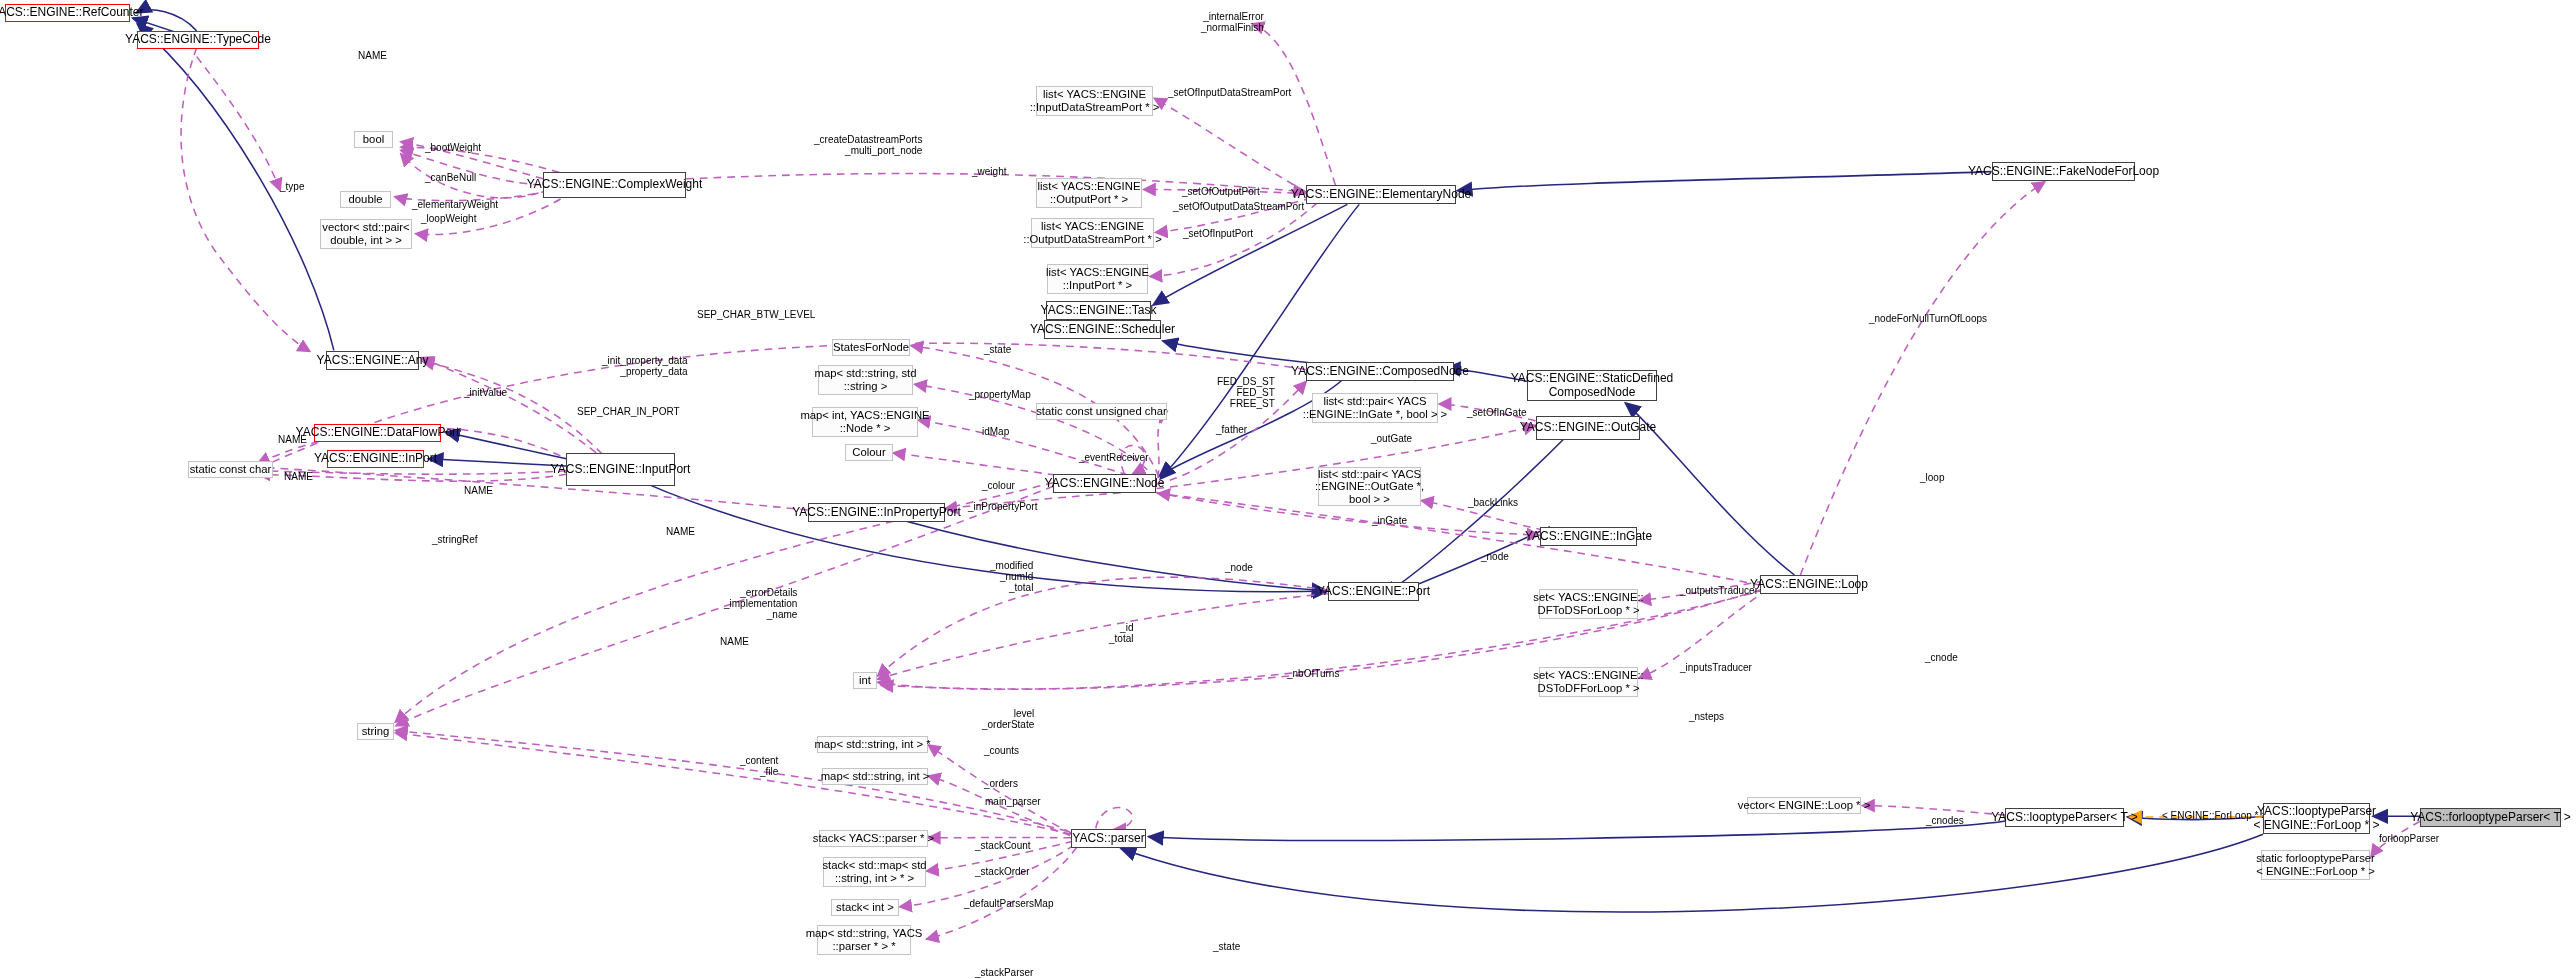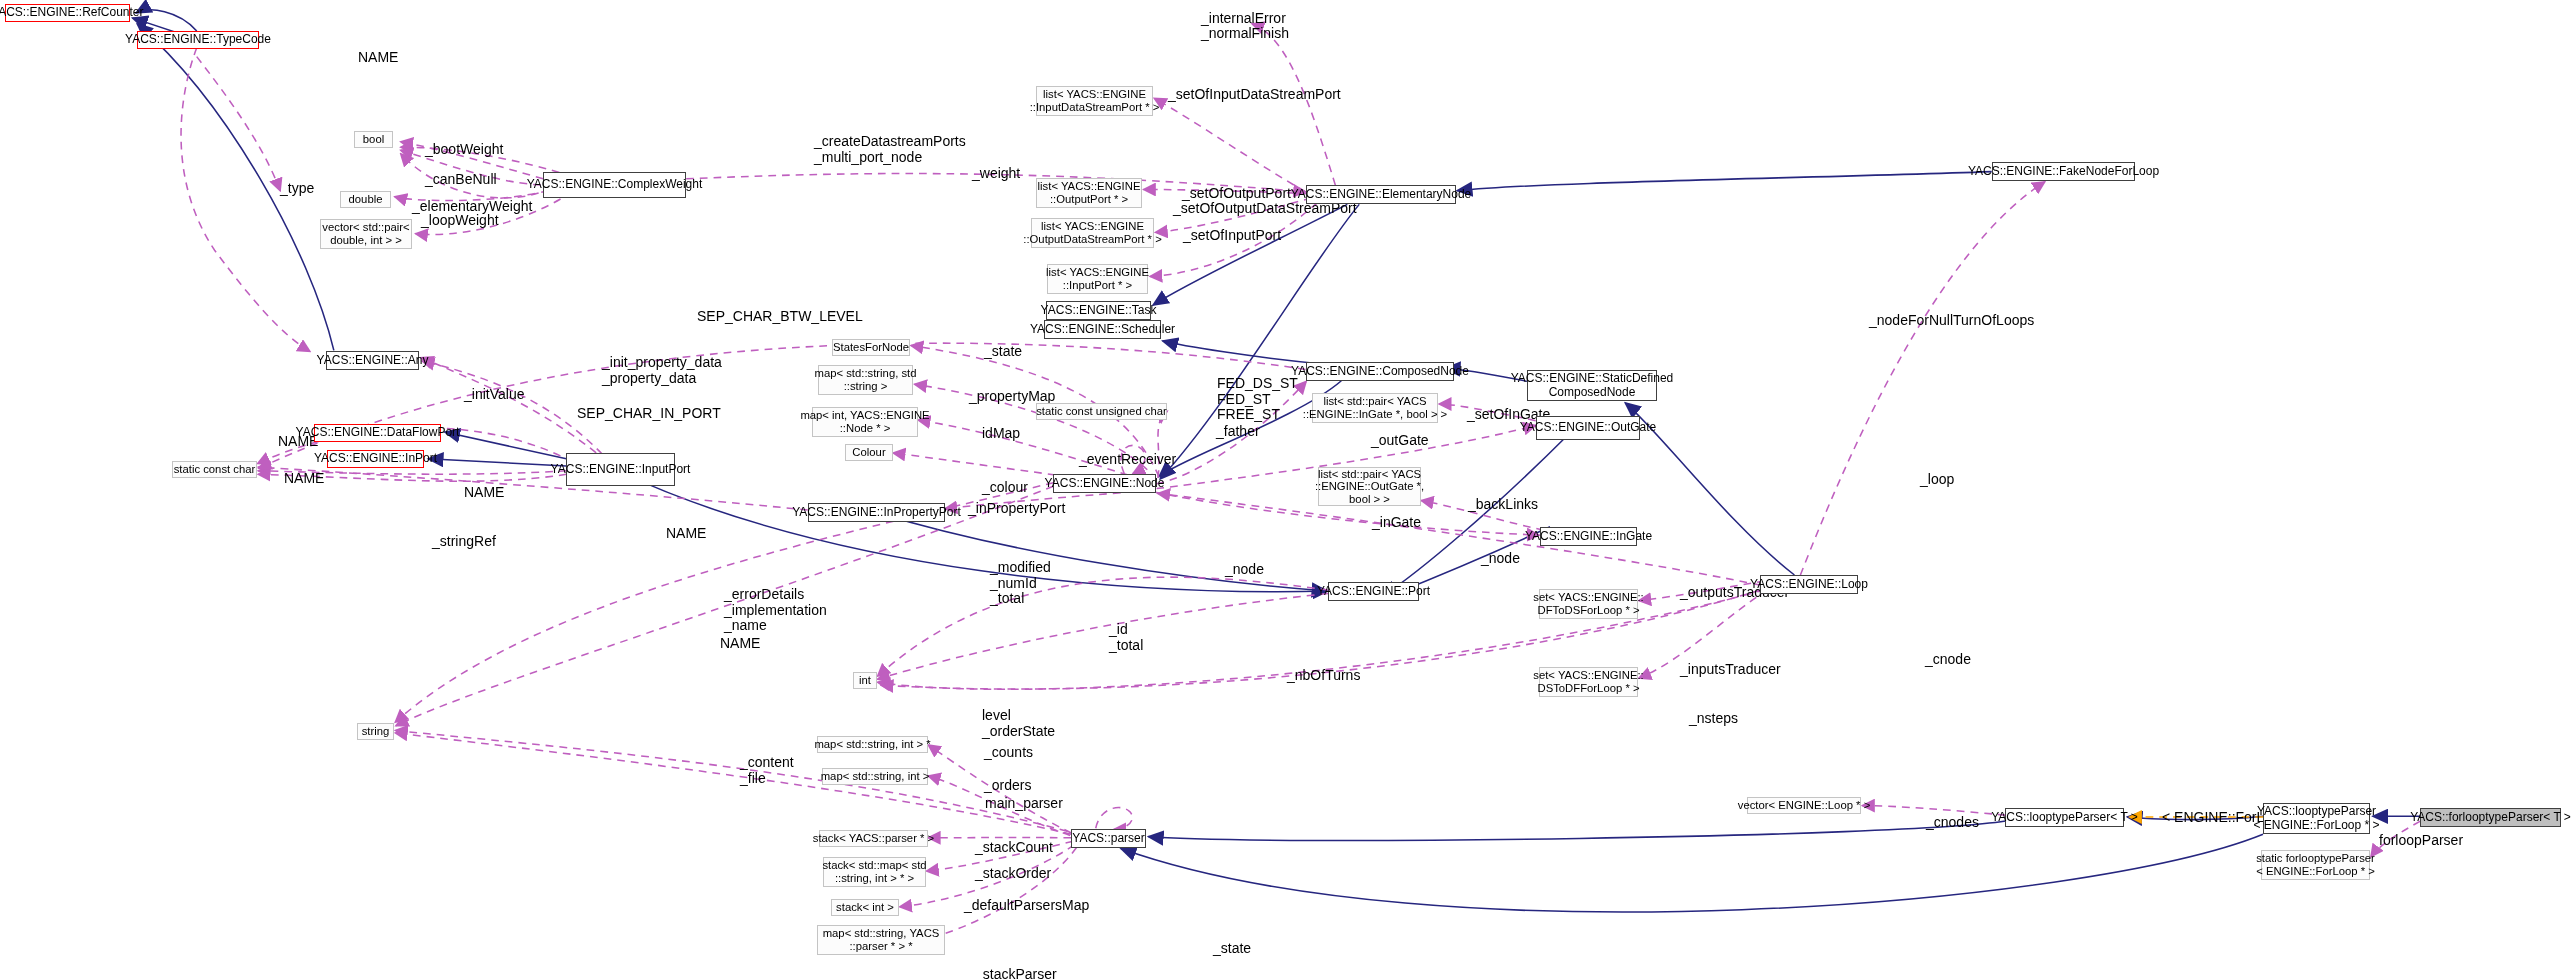--- a/index.html
+++ b/index.html
@@ -25,24 +25,24 @@
   
   .n-plain{border:1.2px solid #c4c4c4;background:#fcfcfc;font-size:11.3px;padding:1.2px 3.6px;}
   
   .n-key{border:1.8px solid #404040;background:#ffffff;font-size:12px;padding:1.2px 4.8px;}
   
   .n-red{border:1.8px solid #ff0000;background:#ffffff;font-size:12px;padding:1.2px 4.8px;}
   
   .n-cur{border:1.8px solid #404040;background:#bfbfbf;font-size:12px;padding:1.2px 4.8px;}
   .elabel{
     position:absolute;
-    font-size:14px;
+    font-size:10px;
     color:#000000;
     white-space:pre;
-    text-align:left;
+    text-align:right;
     line-height:1.12;
     z-index:4;
   }
 </style>
 </head>
 <body>
 
 <div id="stage">
 
   <svg id="edges" viewBox="0 0 4321 1643" preserveAspectRatio="none">
@@ -167,21 +167,21 @@
       <div class="node n-plain" style="left: 818px; top: 365px; width: 95px; height: 30px;">map&lt; std::string, std
 ::string &gt;</div>
       <div class="node n-plain" style="left: 812px; top: 407px; width: 106px; height: 30px;">map&lt; int, YACS::ENGINE
 ::Node * &gt;</div>
       <div class="node n-plain" style="left: 845px; top: 444px; width: 48px; height: 17.3px;">Colour</div>
       <div class="node n-plain" style="left: 1036px; top: 403px; width: 131px; height: 17.3px;">static const unsigned char</div>
       <div class="node n-key" style="left: 326px; top: 351px; width: 93px; height: 19px;">YACS::ENGINE::Any</div>
       <div class="node n-red" style="left: 314px; top: 424px; width: 127px; height: 18px;">YACS::ENGINE::DataFlowPort</div>
       <div class="node n-red" style="left: 327px; top: 450px; width: 97px; height: 18px;">YACS::ENGINE::InPort</div>
       <div class="node n-key" style="left: 566px; top: 453px; width: 109px; height: 33px;">YACS::ENGINE::InputPort</div>
-      <div class="node n-plain" style="left: 172px; top: 461px; width: 85px; height: 17.3px;">static const char</div>
+      <div class="node n-plain" style="left: 188px; top: 461px; width: 85px; height: 17.3px;">static const char</div>
       <div class="node n-key" style="left: 808px; top: 503px; width: 137px; height: 19px;">YACS::ENGINE::InPropertyPort</div>
       <div class="node n-key" style="left: 1053px; top: 474px; width: 103px; height: 19px;">YACS::ENGINE::Node</div>
       <div class="node n-key" style="left: 1306px; top: 362px; width: 148px; height: 19px;">YACS::ENGINE::ComposedNode</div>
       <div class="node n-key" style="left: 1527px; top: 370px; width: 130px; height: 31px;">YACS::ENGINE::StaticDefined
 ComposedNode</div>
       <div class="node n-plain" style="left: 1312px; top: 393px; width: 126px; height: 30px;">list&lt; std::pair&lt; YACS
 ::ENGINE::InGate *, bool &gt; &gt;</div>
       <div class="node n-key" style="left: 1536px; top: 416px; width: 104px; height: 24px;">YACS::ENGINE::OutGate</div>
       <div class="node n-plain" style="left: 1318px; top: 467px; width: 103px; height: 39px;">list&lt; std::pair&lt; YACS
 ::ENGINE::OutGate *,
@@ -194,21 +194,21 @@
       <div class="node n-plain" style="left: 1539px; top: 667px; width: 99px; height: 30px;">set&lt; YACS::ENGINE::
 DSToDFForLoop * &gt;</div>
       <div class="node n-plain" style="left: 853px; top: 672px; width: 24px; height: 17.3px;">int</div>
       <div class="node n-plain" style="left: 357px; top: 723px; width: 37px; height: 17.3px;">string</div>
       <div class="node n-plain" style="left: 817px; top: 736px; width: 111px; height: 17.3px;">map&lt; std::string, int &gt; *</div>
       <div class="node n-plain" style="left: 822px; top: 768px; width: 106px; height: 17.3px;">map&lt; std::string, int &gt;</div>
       <div class="node n-plain" style="left: 819px; top: 830px; width: 109px; height: 17.3px;">stack&lt; YACS::parser * &gt;</div>
       <div class="node n-plain" style="left: 823px; top: 857px; width: 103px; height: 30px;">stack&lt; std::map&lt; std
 ::string, int &gt; * &gt;</div>
       <div class="node n-plain" style="left: 831px; top: 899px; width: 68px; height: 17.3px;">stack&lt; int &gt;</div>
-      <div class="node n-plain" style="left: 817px; top: 925px; width: 128px; height: 30px;">map&lt; std::string, YACS
+      <div class="node n-plain" style="left: 817px; top: 925px; width: 94px; height: 30px;">map&lt; std::string, YACS
 ::parser * &gt; *</div>
       <div class="node n-key" style="left: 1071px; top: 829px; width: 75px; height: 19px;">YACS::parser</div>
       <div class="node n-plain" style="left: 1747px; top: 797px; width: 114px; height: 17.3px;">vector&lt; ENGINE::Loop * &gt;</div>
       <div class="node n-key" style="left: 2005px; top: 808px; width: 119px; height: 19px;">YACS::looptypeParser&lt; T &gt;</div>
       <div class="node n-key" style="left: 2263px; top: 803px; width: 107px; height: 31px;">YACS::looptypeParser
 &lt; ENGINE::ForLoop * &gt;</div>
       <div class="node n-plain" style="left: 2261px; top: 850px; width: 109px; height: 30px;">static forlooptypeParser
 &lt; ENGINE::ForLoop * &gt;</div>
       <div class="node n-cur" style="left: 2420px; top: 808px; width: 141px; height: 19px;">YACS::forlooptypeParser&lt; T &gt;</div>
     </div>

